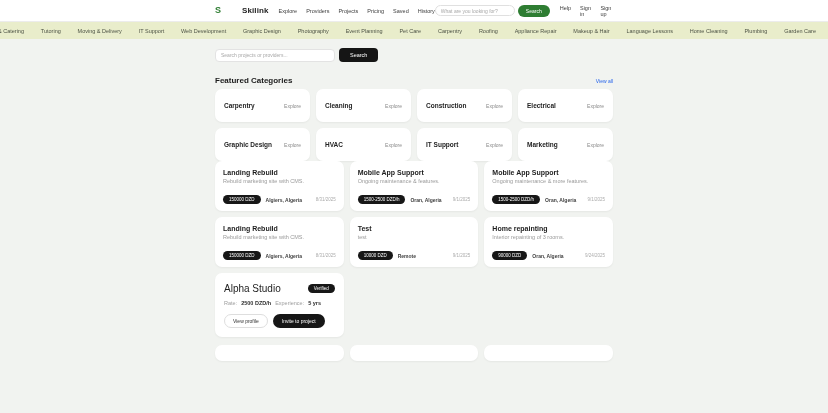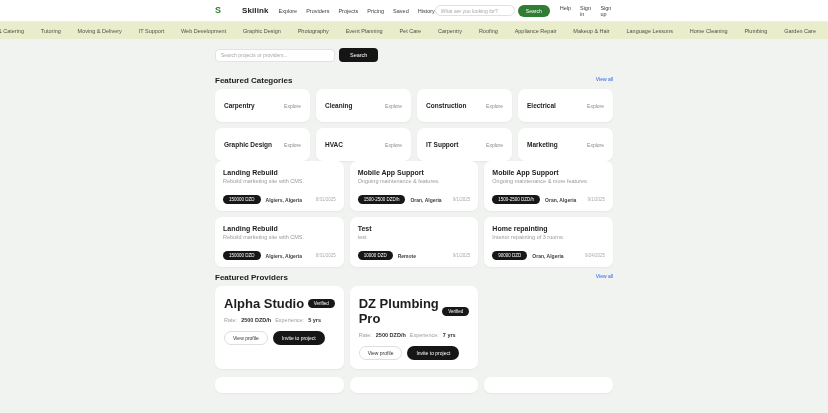--- a/index.html
+++ b/index.html
@@ -30,42 +30,42 @@
   
   .hero { display:flex; justify-content:space-between; align-items:center; padding:9px 0 9px; }
   .hero-title { font-size:16px; font-weight:bold; color:#101418; letter-spacing:-.3px; }
   .hero-sub { font-size:5.5px; color:#808080; margin-top:3px; }
   .hero-search { display:flex; align-items:center; gap:4px; }
   .hero-input { width:120px; height:13px; border:1px solid #e3e3e3; border-radius:4px; font-size:5px; padding:0 5px; background:#fff; outline:none; font-family:"Liberation Sans", sans-serif; }
   .hero-input::placeholder { color:#a8a8a8; }
   .hero-btn { background:#151515; color:#fff; border:none; font-size:5.5px; padding:4px 11px; border-radius:4px; cursor:pointer; font-family:"Liberation Sans", sans-serif; }
 
   
-  .section-head { display:flex; justify-content:space-between; align-items:flex-start; margin:5px 0 4px; }
+  .section-head { display:flex; justify-content:space-between; align-items:center; margin:5px 0 4px; }
   .section-title { font-size:8px; font-weight:bold; color:#1b1b1b; }
   .blue-link { font-size:5px; color:#2563eb; cursor:pointer; }
 
   .cat-grid { display:grid; grid-template-columns:repeat(4,1fr); gap:6px; }
   .cat-card { background:#fff; border-radius:7px; height:33px; display:flex; align-items:center; justify-content:space-between; padding:0 9px; box-shadow:0 1px 2px rgba(0,0,0,.05); cursor:pointer; }
   .cat-name { font-size:6.5px; font-weight:bold; color:#232323; }
   .cat-explore { font-size:5px; color:#8a8a8a; }
 
   .proj-grid { display:grid; grid-template-columns:repeat(3,1fr); gap:6px; margin-bottom:6px; }
   .proj-card { background:#fff; border-radius:7px; padding:8px 8px 7px; height:50px; display:flex; flex-direction:column; box-shadow:0 1px 2px rgba(0,0,0,.05); cursor:pointer; }
   .proj-title { font-size:7px; font-weight:bold; color:#1d1d1d; }
   .proj-desc { font-size:5.5px; color:#9a9a9a; margin-top:2px; }
   .proj-meta { display:flex; align-items:center; margin-top:auto; gap:5px; }
   .pill-badge { background:#171717; color:#fff; font-size:4.5px; padding:2px 6px; border-radius:99px; white-space:nowrap; }
   .proj-loc { font-size:5px; font-weight:bold; color:#3f3f3f; }
   .proj-date { margin-left:auto; font-size:4.5px; color:#ababab; }
 
   .prov-grid { display:grid; grid-template-columns:repeat(3,1fr); gap:6px; }
   .prov-card { background:#fff; border-radius:7px; padding:10px 9px 9px; box-shadow:0 1px 2px rgba(0,0,0,.05); }
   .prov-head { display:flex; align-items:center; justify-content:space-between; }
-  .prov-name { font-size:13px; font-weight:bold; color:#1d1d1d; }
+  .prov-name { font-size:10px; font-weight:normal; color:#1d1d1d; }
   .prov-stats { display:flex; gap:4px; align-items:baseline; margin-top:6px; font-size:5.5px; }
   .stat-label { color:#9d9d9d; }
   .stat-value { color:#2f2f2f; font-weight:bold; }
   .prov-actions { display:flex; gap:5px; margin-top:8px; }
   .btn-outline { background:#fff; border:1px solid #dedede; color:#333; font-size:5px; padding:3px 8px; border-radius:99px; cursor:pointer; font-family:"Liberation Sans", sans-serif; }
   .btn-dark { background:#161616; border:none; color:#fff; font-size:5px; padding:3px 9px; border-radius:99px; cursor:pointer; font-family:"Liberation Sans", sans-serif; }
 
   .stub-grid { display:grid; grid-template-columns:repeat(3,1fr); gap:6px; margin-top:8px; }
   .stub-card { background:#fff; border-radius:7px; height:16px; box-shadow:0 1px 2px rgba(0,0,0,.05); }
 </style>
@@ -254,59 +254,39 @@
     <div class="proj-meta">
       <span class="pill-badge">90000 DZD</span>
       <span class="proj-loc">Oran, Algeria</span>
       <span class="proj-date">9/24/2025</span>
     </div>
   </div>
 </div>
   </section>
 
   <section>
-    <div class="section-head">
-      <h2 class="section-title">Featured Providers</h2>
-      <span class="blue-link">View all</span>
-    </div>
     <div class="prov-grid">
   <div class="prov-card">
     <div class="prov-head">
       <span class="prov-name">Alpha Studio</span>
       <span class="pill-badge">Verified</span>
     </div>
     <div class="prov-stats">
       <span class="stat-label">Rate:</span>
       <span class="stat-value">2500 DZD/h</span>
       <span class="stat-label">Experience:</span>
       <span class="stat-value">5 yrs</span>
     </div>
     <div class="prov-actions">
       <button class="btn-outline">View profile</button>
       <button class="btn-dark">Invite to project</button>
     </div>
   </div>
 
 
-  <div class="prov-card">
-    <div class="prov-head">
-      <span class="prov-name">DZ Plumbing Pro</span>
-      <span class="pill-badge">Verified</span>
-    </div>
-    <div class="prov-stats">
-      <span class="stat-label">Rate:</span>
-      <span class="stat-value">2500 DZD/h</span>
-      <span class="stat-label">Experience:</span>
-      <span class="stat-value">7 yrs</span>
-    </div>
-    <div class="prov-actions">
-      <button class="btn-outline">View profile</button>
-      <button class="btn-dark">Invite to project</button>
-    </div>
-  </div>
 </div>
   </section>
 
   <div class="stub-grid">
     <div class="stub-card"></div>
     <div class="stub-card"></div>
     <div class="stub-card"></div>
   </div>
 
 </div>

